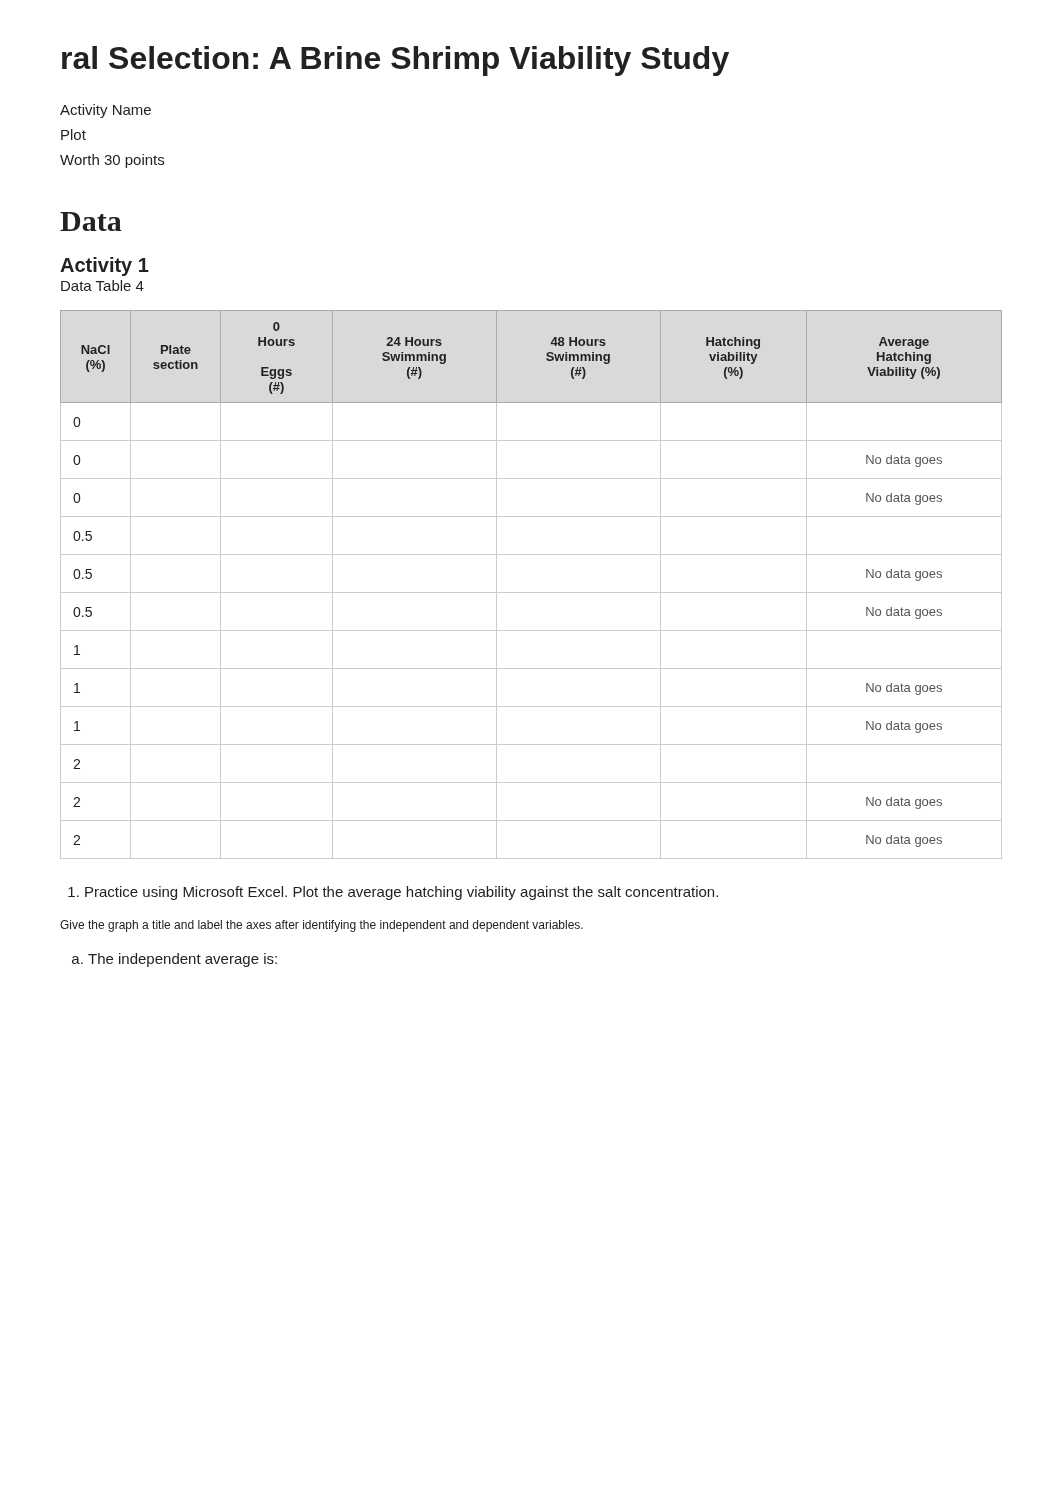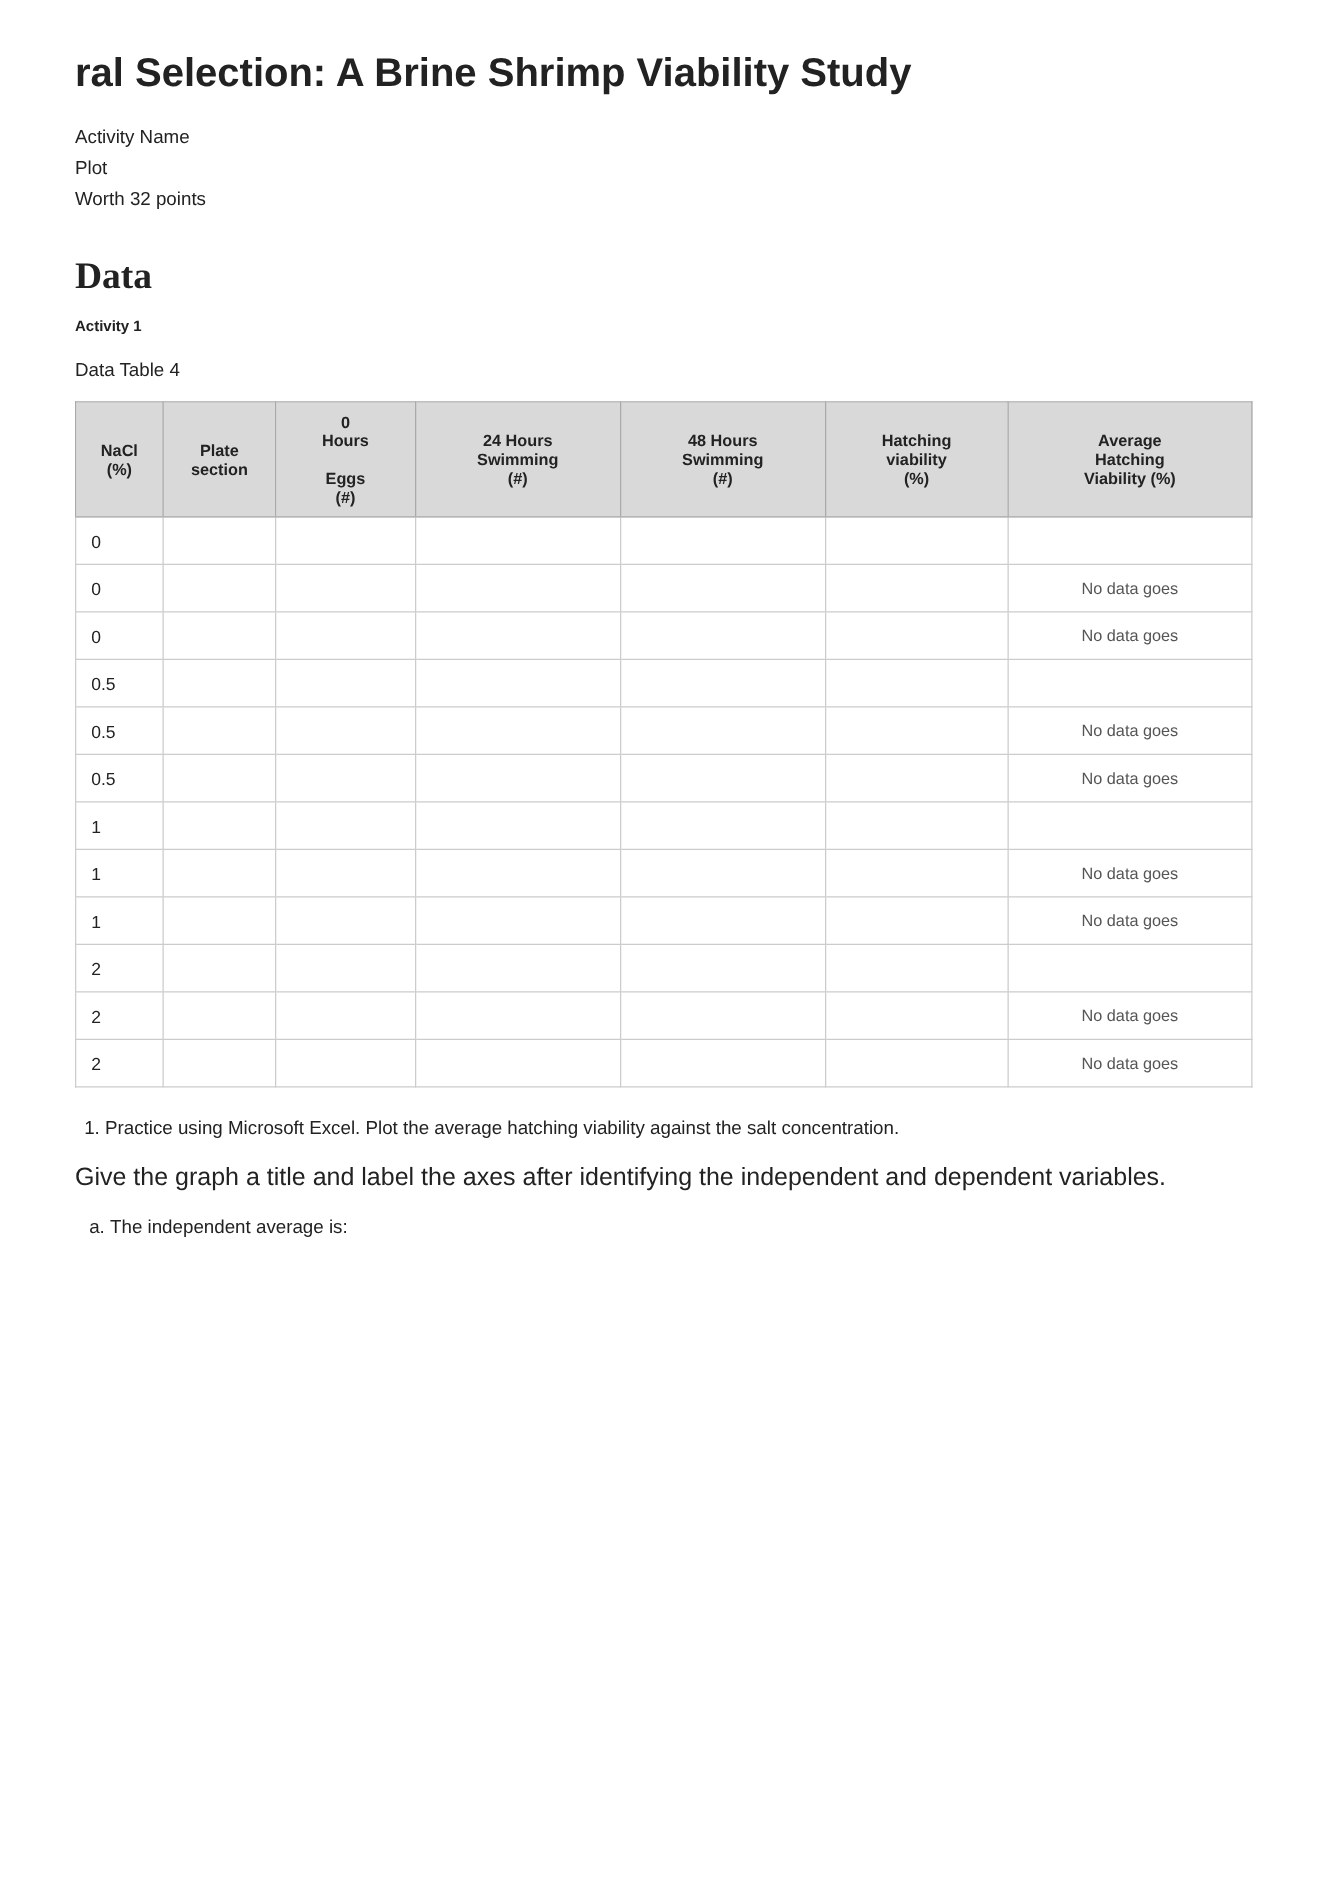--- a/index.html
+++ b/index.html
@@ -30,23 +30,23 @@
 
     .section-title {
       font-size: 30px;
       font-weight: bold;
       margin-top: 36px;
       margin-bottom: 16px;
       font-family: Liberation Serif, serif;
     }
 
     .activity-title {
-      font-size: 12px;
-      font-weight: bold;
-      margin-bottom: 20px;
+      font-size: 20px;
+      font-weight: bold;
+      margin-bottom: 0;
     }
 
     .data-table-label {
       font-size: 15px;
       margin-bottom: 16px;
     }
 
     table {
       border-collapse: collapse;
       width: 100%;
@@ -91,42 +91,42 @@
       padding-left: 24px;
       margin-bottom: 16px;
     }
 
     ol li {
       margin-bottom: 8px;
       font-size: 15px;
     }
 
     .paragraph {
-      font-size: 20px;
+      font-size: 12px;
       margin-bottom: 16px;
       line-height: 1.5;
     }
 
     ol.alpha-list {
       list-style-type: lower-alpha;
       padding-left: 28px;
     }
 
     ol.alpha-list li {
       margin-bottom: 6px;
     }
   </style>
 </head>
 <body>
 
 <h1 class="main-title">ral Selection: A Brine Shrimp Viability Study</h1>
 
 <div class="meta-info">Activity Name</div>
 <div class="meta-info">Plot</div>
-<div class="meta-info">Worth 32 points</div>
+<div class="meta-info">Worth 30 points</div>
 
 <h2 class="section-title">Data</h2>
 
 <div class="activity-title">Activity 1</div>
 <div class="data-table-label">Data Table 4</div>
 
 <table>
   <thead>
     <tr>
       <th>

